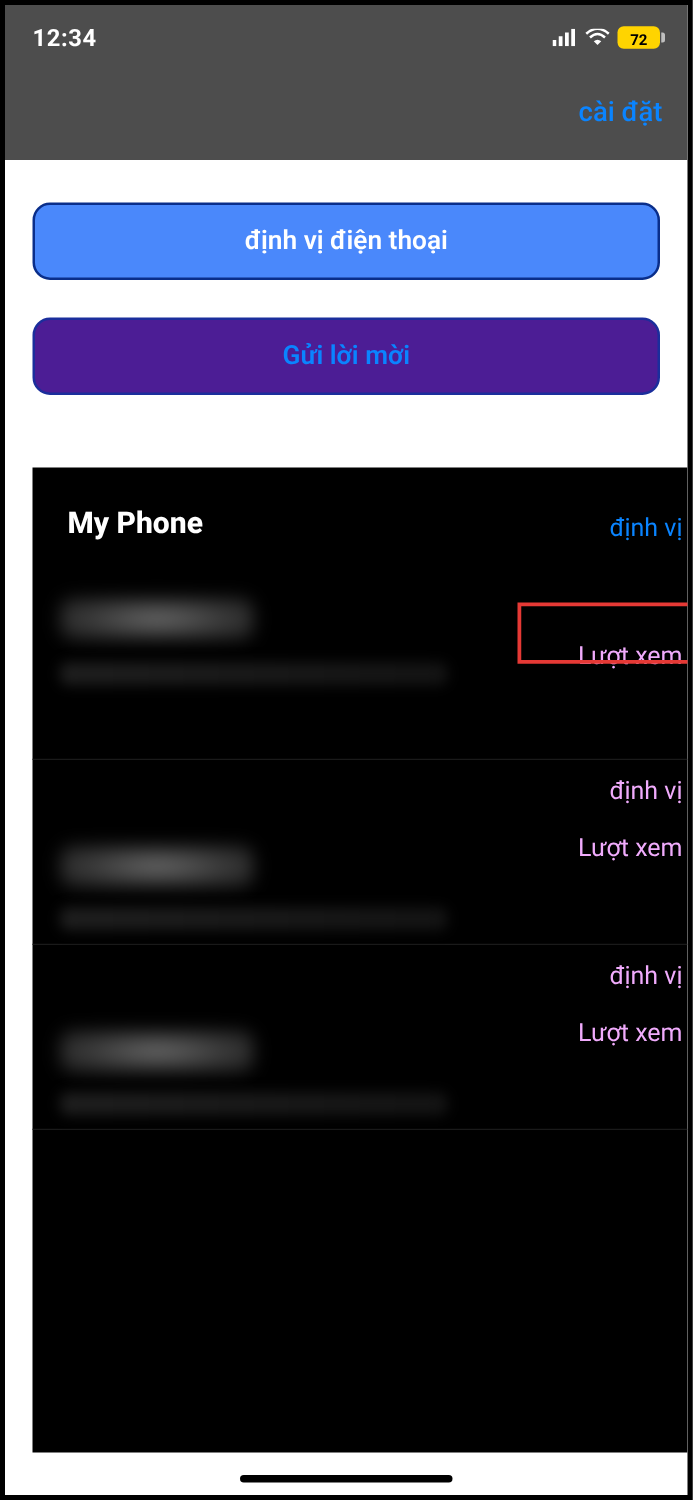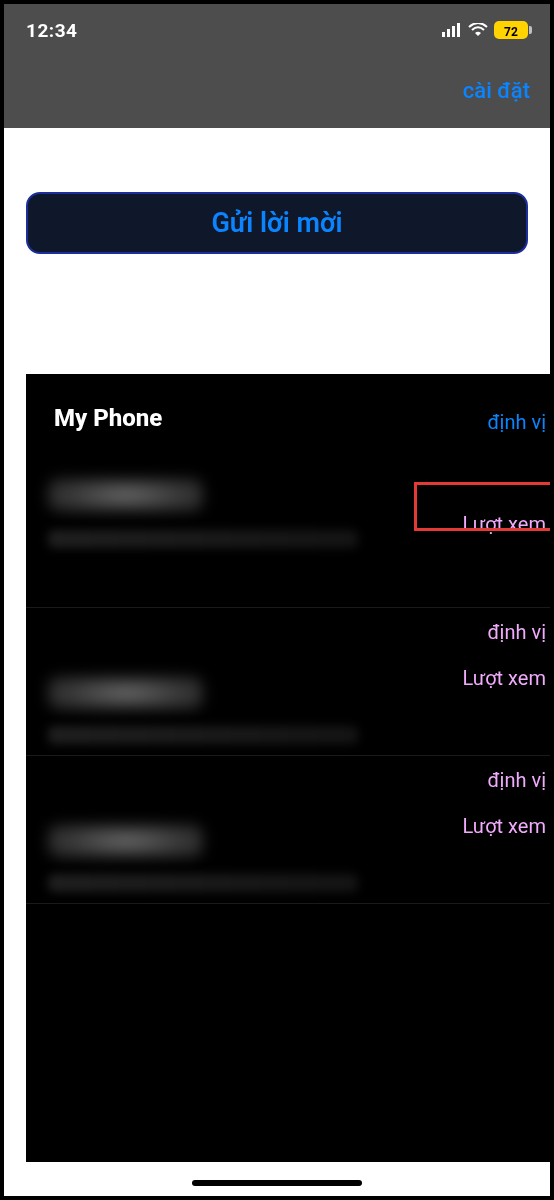--- a/index.html
+++ b/index.html
@@ -84,25 +84,25 @@
       color: #fff;
       font-size: 21px;
       font-weight: 600;
       display: flex;
       align-items: center;
       justify-content: center;
     }
     .secondary-btn {
       width: 100%;
       height: 62px;
-      background: #0f172a;
+      background: #4c1d95;
       border: 2px solid #1b2e9c;
       border-radius: 14px;
       color: #0a84ff;
-      font-size: 27px;
+      font-size: 21px;
       font-weight: 600;
       display: flex;
       align-items: center;
       justify-content: center;
       margin-top: 30px;
     }
     .black-panel {
       position: absolute;
       left: 22px;
       right: 0;
@@ -217,20 +217,21 @@
       <span class="battery-cap"></span>
     </span>
   </div>
 </div>
 
 <div class="nav-bar">
   <div class="nav-settings">cài đặt</div>
 </div>
 
 <div class="button-area">
+  <div class="primary-btn">định vị điện thoại</div>
   <div class="secondary-btn">Gửi lời mời</div>
 </div>
 
 <div class="black-panel">
   <div class="panel-title">My Phone</div>
   <div class="top-locate action-link">định vị</div>
 
   <div class="list-item" style="margin-top:28px;">
     <div class="blurred-block">
       <div class="blur-primary" style="top:6px;"></div>

